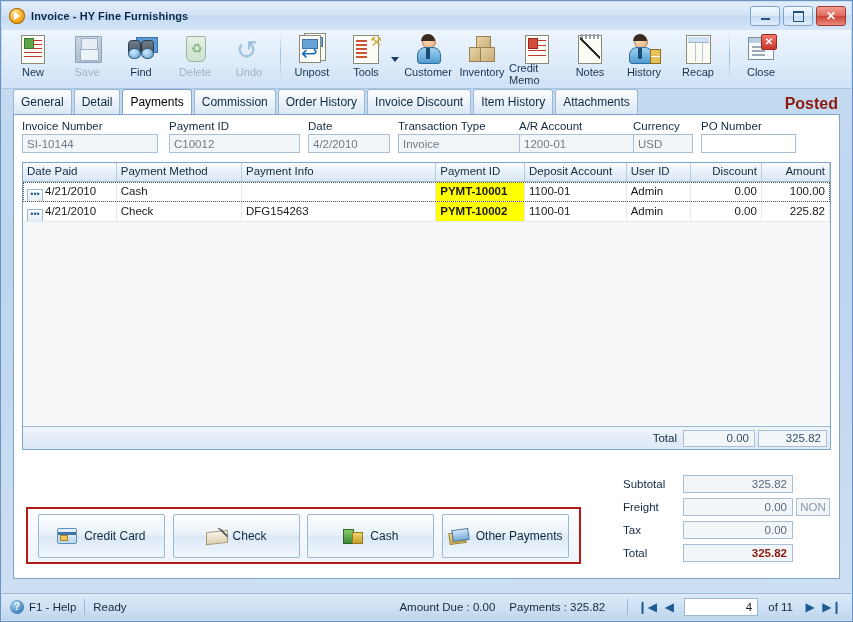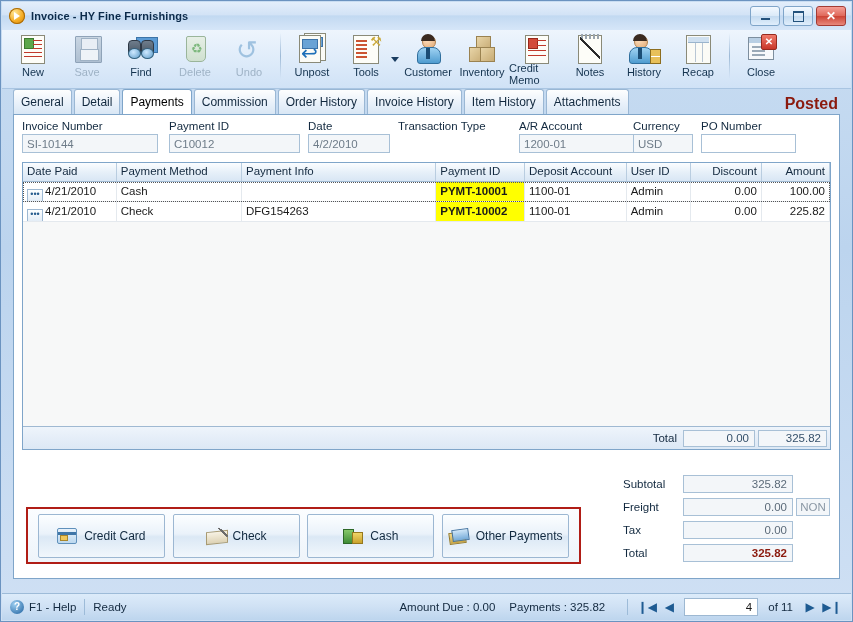--- a/index.html
+++ b/index.html
@@ -519,21 +519,21 @@
     <div class="tab active">
         <span>Payments</span>
       </div>
     <div class="tab">
         <span>Commission</span>
       </div>
     <div class="tab">
         <span>Order History</span>
       </div>
     <div class="tab">
-        <span>Invoice History</span>
+        <span>Invoice Discount</span>
       </div>
     <div class="tab">
         <span>Item History</span>
       </div>
     <div class="tab">
         <span>Attachments</span>
       </div>
   </div>
   <div class="posted-label">Posted</div>
 
@@ -547,20 +547,21 @@
       <div class="fld" style="left:155px; top:5px; width:131px;">
         <label>Payment ID</label>
         <input readonly="" value="C10012" style="">
       </div>
       <div class="fld" style="left:294px; top:5px; width:82px;">
         <label>Date</label>
         <input readonly="" value="4/2/2010" style="">
       </div>
       <div class="fld" style="left:384px; top:5px; width:131px;">
         <label>Transaction Type</label>
+        <input readonly="" value="Invoice" style="">
       </div>
       <div class="fld" style="left:505px; top:5px; width:124px;">
         <label>A/R Account</label>
         <input readonly="" value="1200-01" style="">
       </div>
       <div class="fld" style="left:619px; top:5px; width:60px;">
         <label>Currency</label>
         <input readonly="" value="USD" style="">
       </div>
       <div class="fld" style="left:687px; top:5px; width:95px;">

